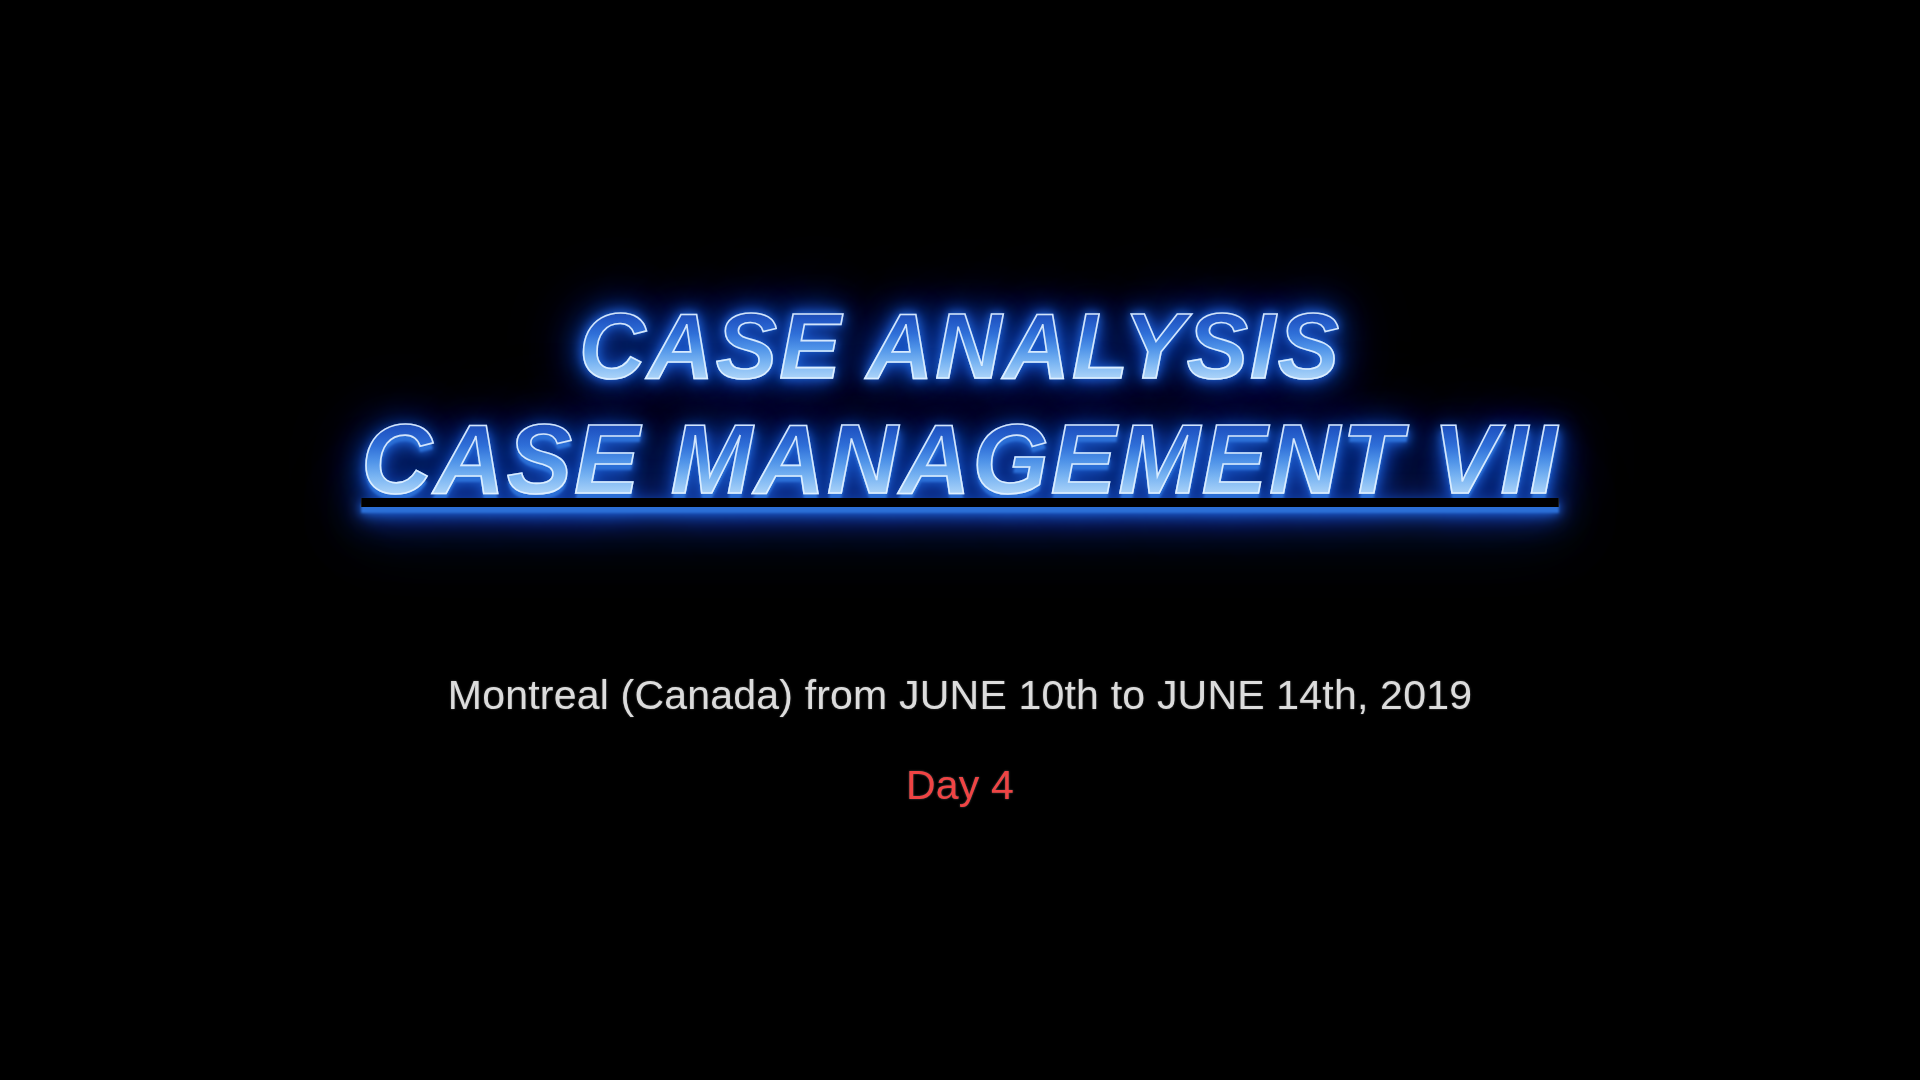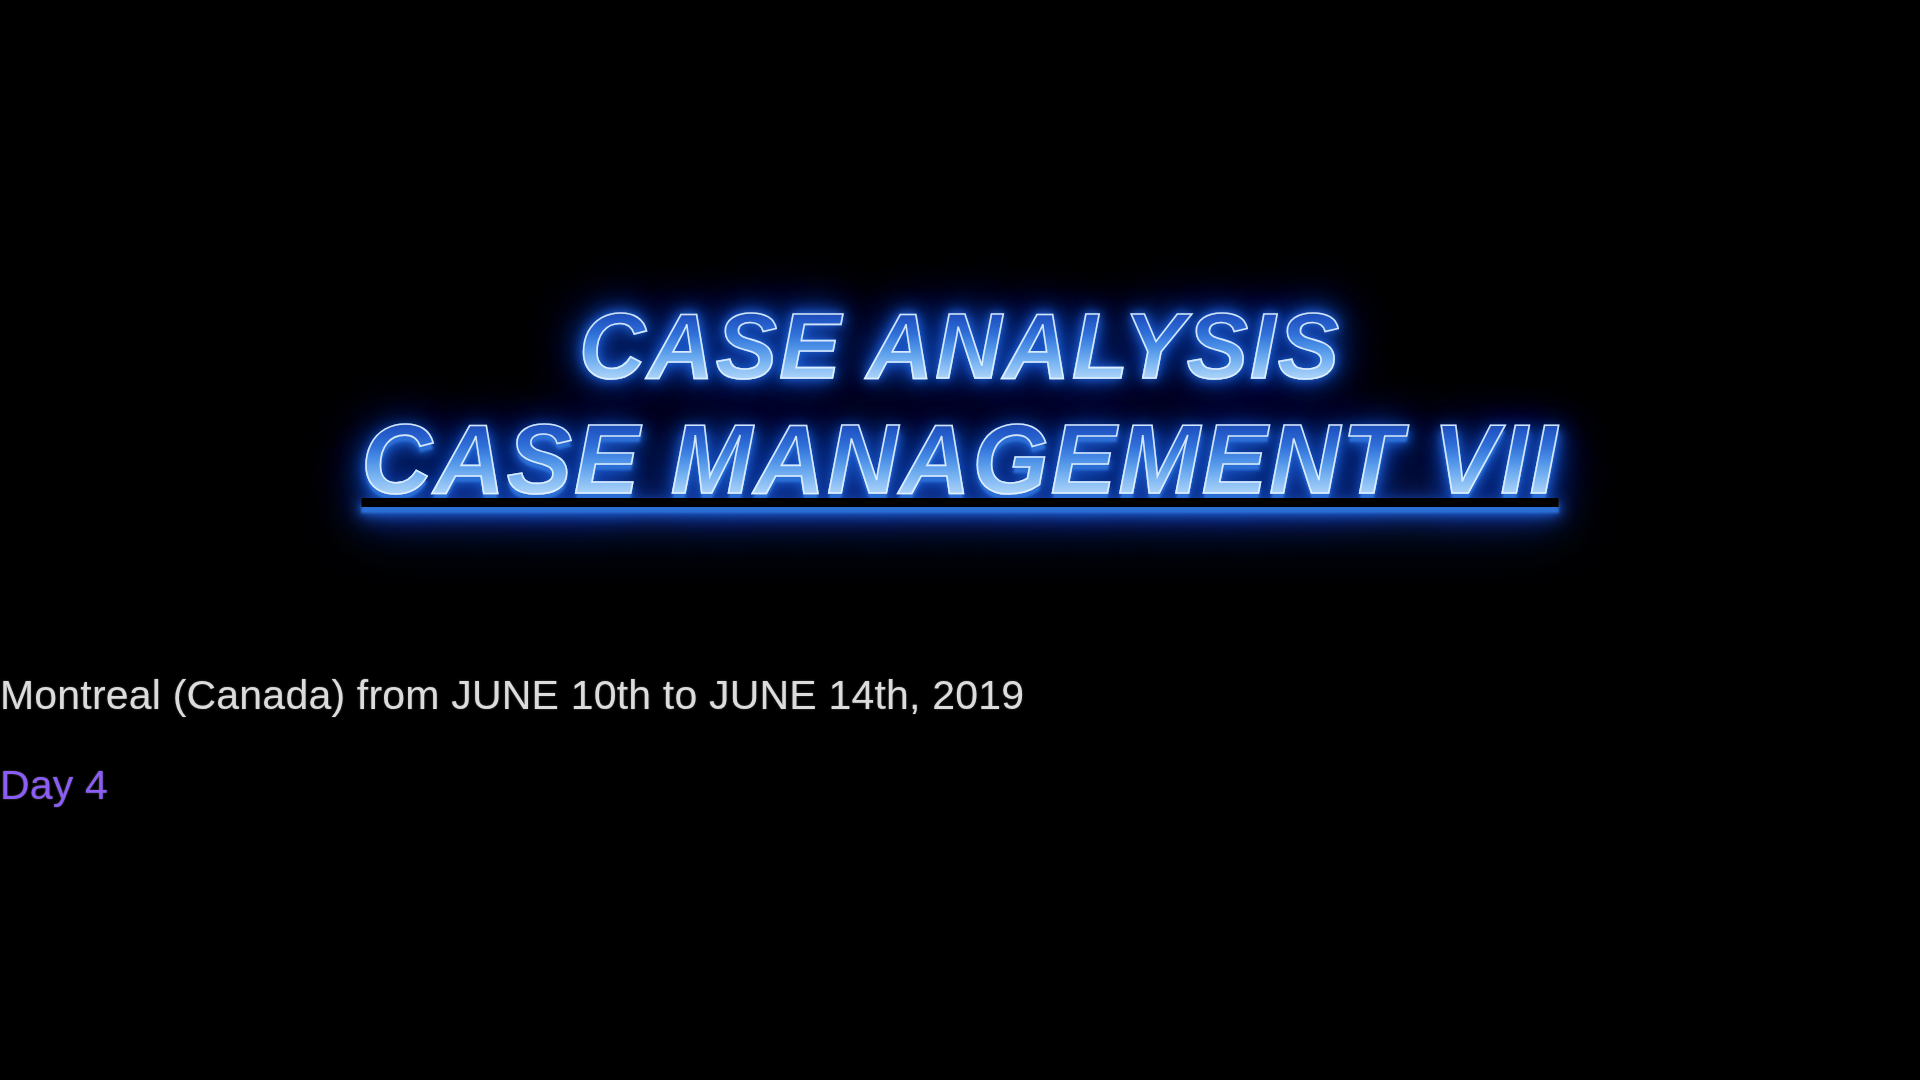--- a/index.html
+++ b/index.html
@@ -101,36 +101,36 @@
     margin-top: 6px;
     text-decoration: underline;
   }
 
   
   #subtitle-block {
     position: absolute;
     left: 0;
     top: 672px;
     width: 1920px;
-    text-align: left;
+    text-align: center;
   }
   .sub-line-1 {
     display: block;
     font-size: 41px;
     font-weight: 400;
     color: #dcdcdc;
     letter-spacing: 0.2px;
     text-shadow: 0 0 2px rgba(255,255,255,0.35);
   }
   .sub-line-2 {
     display: block;
     margin-top: 43px;
     font-size: 41px;
     font-weight: 400;
-    color: #8b5cf6;
+    color: #ef4444;
     letter-spacing: 0.2px;
     text-shadow: 0 0 2px rgba(255,255,255,0.35);
   }
 </style>
 </head>
 <body>
 
 <div id="slide">
 
   <div id="title-block">

